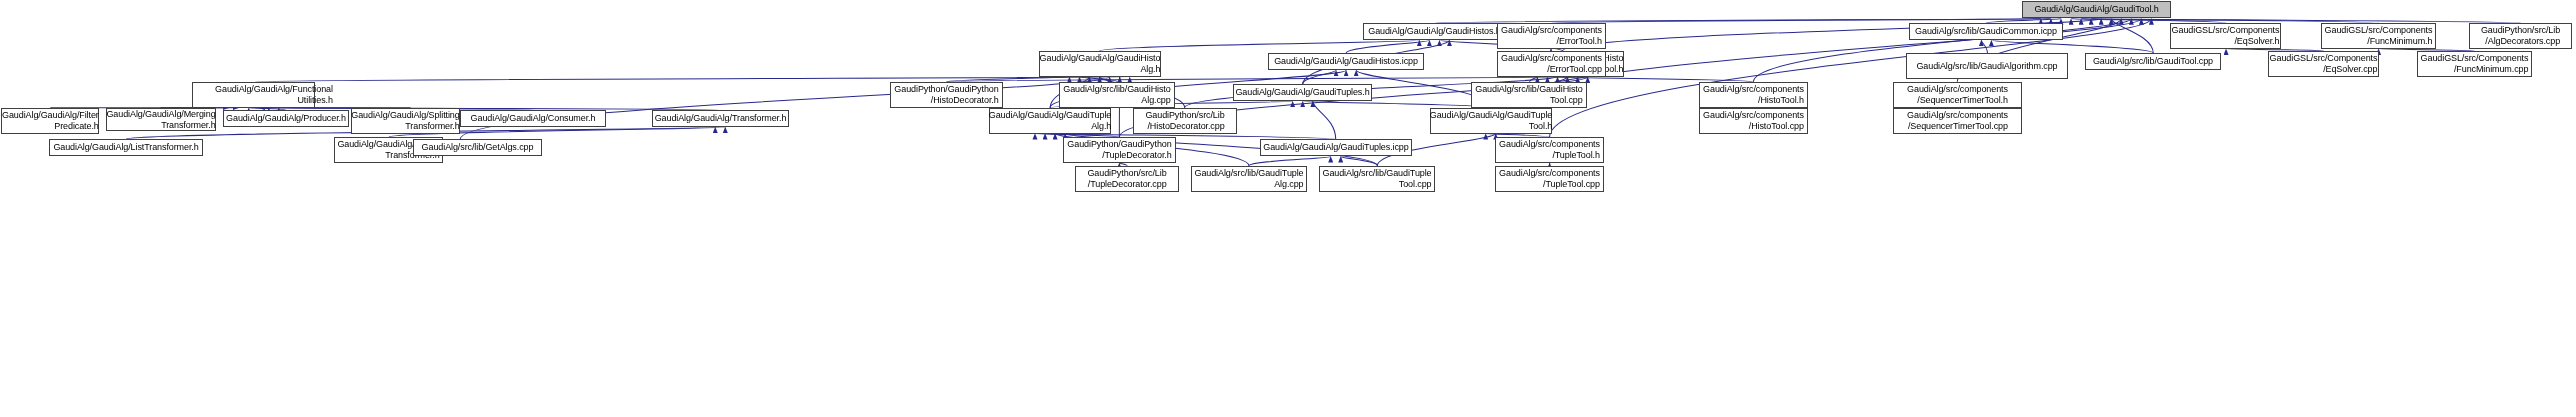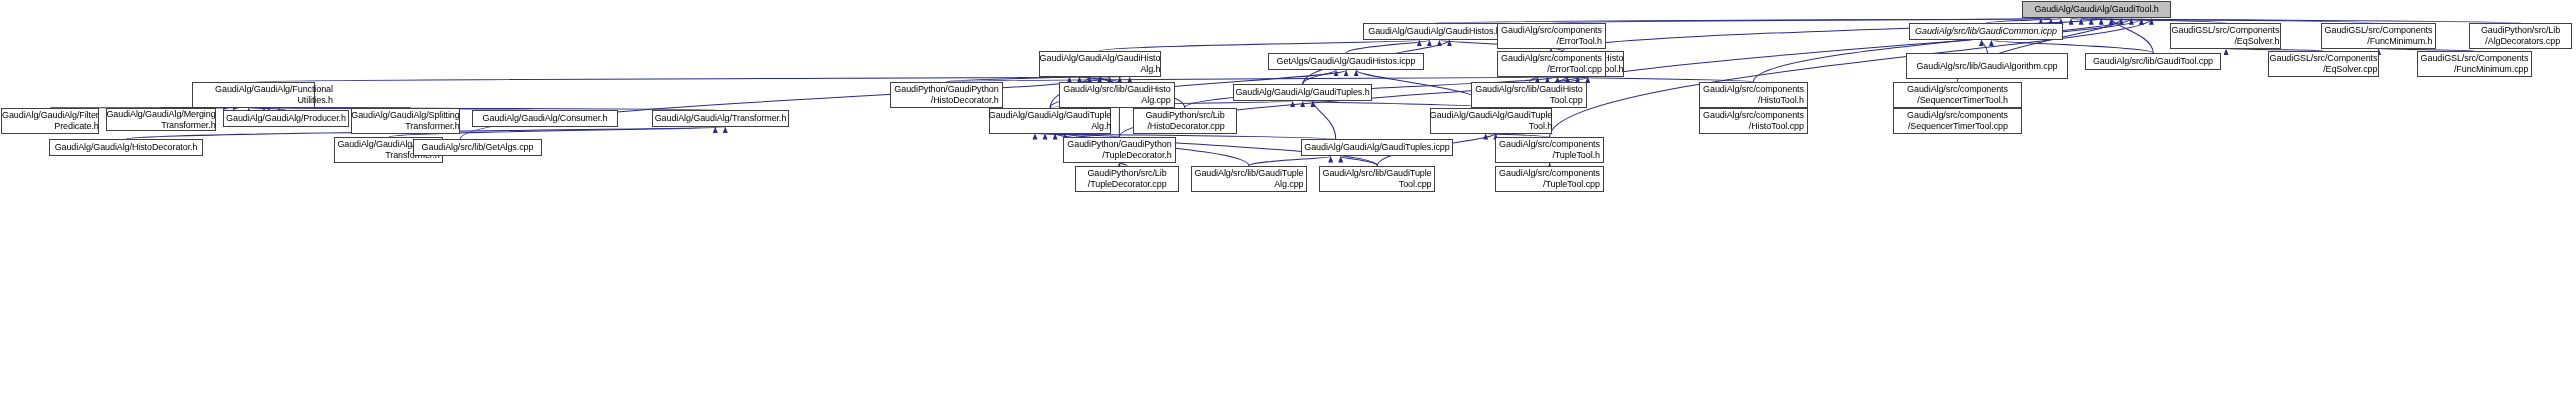--- a/index.html
+++ b/index.html
@@ -119,30 +119,30 @@
         <path d="M 1740 231 C 1740 223.85, 1854 220.86, 1854 218" fill="none" stroke="#27288c" stroke-width="1.4" marker-end="url(#arrowhead)"></path>
         <path d="M 1919 231 C 1919 223.85, 1868 220.86, 1868 218" fill="none" stroke="#27288c" stroke-width="1.4" marker-end="url(#arrowhead)"></path>
         <path d="M 2159 231 C 2159 228.8, 2159 227.88, 2159 227" fill="none" stroke="#27288c" stroke-width="1.4" marker-end="url(#arrowhead)"></path>
       </g>
   </svg>
   <div id="nodes">
       <div class="node root thick" style="left: 2022px; top: 1.4px; width: 149px; height: 17px;"><span>GaudiAlg/GaudiAlg/GaudiTool.h</span></div>
       <div class="node thick" style="left: 1363px; top: 23px; width: 143px; height: 17px;"><span>GaudiAlg/GaudiAlg/GaudiHistos.h</span></div>
       <div class="node thick" style="left: 1497px; top: 23px; width: 109px; height: 26px;"><span>GaudiAlg/src/components
 /ErrorTool.h</span></div>
-      <div class="node thick" style="left: 1909px; top: 23px; width: 154px; height: 17px; font-style: italic;"><span>GaudiAlg/src/lib/GaudiCommon.icpp</span></div>
+      <div class="node thick" style="left: 1909px; top: 23px; width: 154px; height: 17px;"><span>GaudiAlg/src/lib/GaudiCommon.icpp</span></div>
       <div class="node thick" style="left: 2170px; top: 23px; width: 111px; height: 26px;"><span>GaudiGSL/src/Components
 /EqSolver.h</span></div>
       <div class="node thick" style="left: 2321px; top: 23px; width: 115px; height: 26px;"><span>GaudiGSL/src/Components
 /FuncMinimum.h</span></div>
       <div class="node thick" style="left: 2469px; top: 23px; width: 103px; height: 26px;"><span>GaudiPython/src/Lib
 /AlgDecorators.cpp</span></div>
       <div class="node thick" style="left: 1039px; top: 51px; width: 122px; height: 26px;"><span>GaudiAlg/GaudiAlg/GaudiHisto
 Alg.h</span></div>
-      <div class="node thick" style="left: 1268px; top: 53px; width: 156px; height: 17px;"><span>GetAlgs/GaudiAlg/GaudiHistos.icpp</span></div>
+      <div class="node thick" style="left: 1268px; top: 53px; width: 156px; height: 17px;"><span>GaudiAlg/GaudiAlg/GaudiHistos.icpp</span></div>
       <div class="node thick" style="left: 1502px; top: 51px; width: 122px; height: 26px;"><span>GaudiAlg/GaudiAlg/GaudiHisto
 Tool.h</span></div>
       <div class="node thick" style="left: 1497px; top: 51px; width: 109px; height: 26px;"><span>GaudiAlg/src/components
 /ErrorTool.cpp</span></div>
       <div class="node thick" style="left: 1906px; top: 53px; width: 162px; height: 26px;"><span>GaudiAlg/src/lib/GaudiAlgorithm.cpp</span></div>
       <div class="node thick" style="left: 2085px; top: 53px; width: 136px; height: 17px;"><span>GaudiAlg/src/lib/GaudiTool.cpp</span></div>
       <div class="node thick" style="left: 2268px; top: 51px; width: 111px; height: 26px;"><span>GaudiGSL/src/Components
 /EqSolver.cpp</span></div>
       <div class="node thick" style="left: 2417px; top: 51px; width: 115px; height: 26px;"><span>GaudiGSL/src/Components
 /FuncMinimum.cpp</span></div>
@@ -159,39 +159,39 @@
 /HistoTool.h</span></div>
       <div class="node thick" style="left: 1893px; top: 82px; width: 129px; height: 26px;"><span>GaudiAlg/src/components
 /SequencerTimerTool.h</span></div>
       <div class="node thick" style="left: 1.4px; top: 108px; width: 98px; height: 26px;"><span>GaudiAlg/GaudiAlg/Filter
 Predicate.h</span></div>
       <div class="node thick" style="left: 106px; top: 108px; width: 110px; height: 23px;"><span>GaudiAlg/GaudiAlg/Merging
 Transformer.h</span></div>
       <div class="node thick" style="left: 223px; top: 110px; width: 126px; height: 17px;"><span>GaudiAlg/GaudiAlg/Producer.h</span></div>
       <div class="node thick" style="left: 351px; top: 108px; width: 109px; height: 26px;"><span>GaudiAlg/GaudiAlg/Splitting
 Transformer.h</span></div>
-      <div class="node thick" style="left: 472px; top: 110px; width: 146px; height: 17px;"><span>GaudiAlg/GaudiAlg/Consumer.h</span></div>
+      <div class="node thick" style="left: 460px; top: 110px; width: 146px; height: 17px;"><span>GaudiAlg/GaudiAlg/Consumer.h</span></div>
       <div class="node thick" style="left: 652px; top: 110px; width: 137px; height: 17px;"><span>GaudiAlg/GaudiAlg/Transformer.h</span></div>
       <div class="node thick" style="left: 989px; top: 108px; width: 122px; height: 26px;"><span>GaudiAlg/GaudiAlg/GaudiTuple
 Alg.h</span></div>
       <div class="node thick" style="left: 1133px; top: 108px; width: 104px; height: 26px;"><span>GaudiPython/src/Lib
 /HistoDecorator.cpp</span></div>
       <div class="node thick" style="left: 1430px; top: 108px; width: 122px; height: 26px;"><span>GaudiAlg/GaudiAlg/GaudiTuple
 Tool.h</span></div>
       <div class="node thick" style="left: 1699px; top: 108px; width: 109px; height: 26px;"><span>GaudiAlg/src/components
 /HistoTool.cpp</span></div>
       <div class="node thick" style="left: 1893px; top: 108px; width: 129px; height: 26px;"><span>GaudiAlg/src/components
 /SequencerTimerTool.cpp</span></div>
-      <div class="node thick" style="left: 49px; top: 139px; width: 154px; height: 17px;"><span>GaudiAlg/GaudiAlg/HistoDecorator.h</span></div>
+      <div class="node thick" style="left: 49px; top: 139px; width: 154px; height: 17px;"><span>GaudiAlg/GaudiAlg/ListTransformer.h</span></div>
       <div class="node thick" style="left: 334px; top: 137px; width: 109px; height: 26px;"><span>GaudiAlg/GaudiAlg/Scalar
 Transformer.h</span></div>
       <div class="node thick" style="left: 413px; top: 139px; width: 129px; height: 17px;"><span>GaudiAlg/src/lib/GetAlgs.cpp</span></div>
       <div class="node thick" style="left: 1063px; top: 137px; width: 113px; height: 26px;"><span>GaudiPython/GaudiPython
 /TupleDecorator.h</span></div>
-      <div class="node thick" style="left: 1260px; top: 139px; width: 152px; height: 17px; margin-left: 41px;"><span>GaudiAlg/GaudiAlg/GaudiTuples.icpp</span></div>
+      <div class="node thick" style="left: 1260px; top: 139px; width: 152px; height: 17px;"><span>GaudiAlg/GaudiAlg/GaudiTuples.icpp</span></div>
       <div class="node thick" style="left: 1495px; top: 137px; width: 109px; height: 26px;"><span>GaudiAlg/src/components
 /TupleTool.h</span></div>
       <div class="node thick" style="left: 1075px; top: 166px; width: 104px; height: 26px;"><span>GaudiPython/src/Lib
 /TupleDecorator.cpp</span></div>
       <div class="node thick" style="left: 1191px; top: 166px; width: 116px; height: 26px;"><span>GaudiAlg/src/lib/GaudiTuple
 Alg.cpp</span></div>
       <div class="node thick" style="left: 1319px; top: 166px; width: 116px; height: 26px;"><span>GaudiAlg/src/lib/GaudiTuple
 Tool.cpp</span></div>
       <div class="node thick" style="left: 1495px; top: 166px; width: 109px; height: 26px;"><span>GaudiAlg/src/components
 /TupleTool.cpp</span></div>

